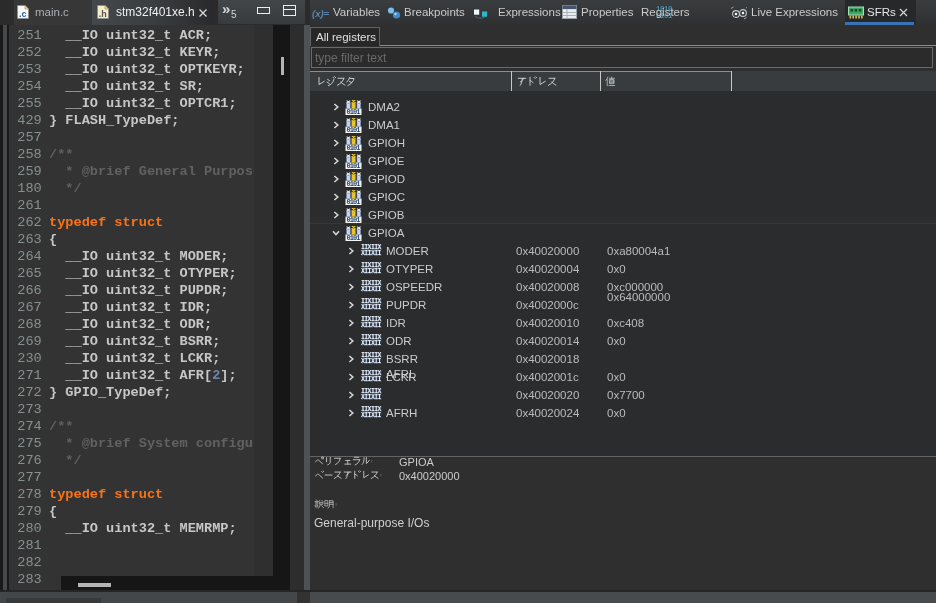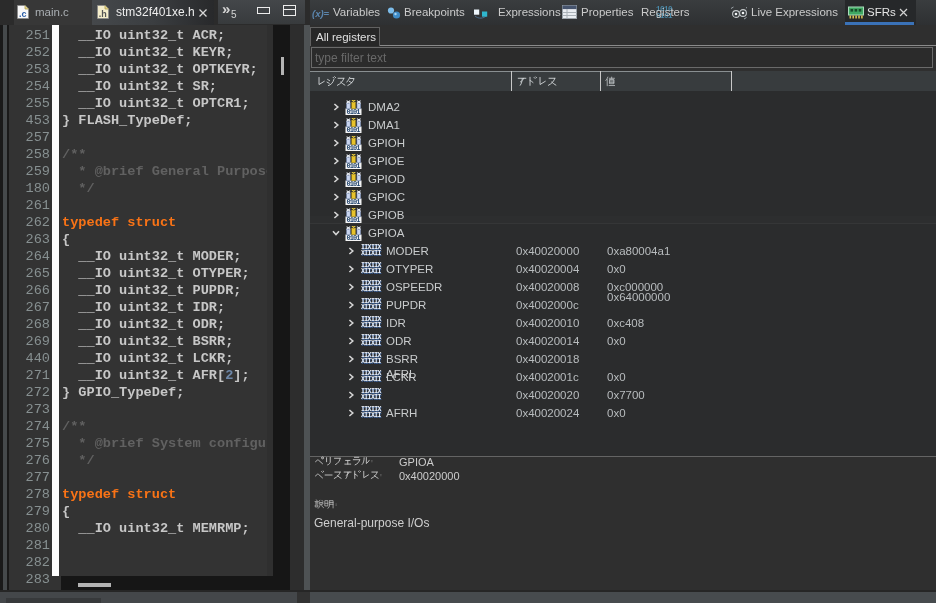--- a/index.html
+++ b/index.html
@@ -1,17 +1,17 @@
 <!DOCTYPE html>
 <html><head><meta charset="utf-8"><style>
 *{margin:0;padding:0;box-sizing:border-box}
 html,body{width:936px;height:603px;overflow:hidden;background:#2f2f2f;font-family:"Liberation Sans",sans-serif}
 .abs{position:absolute}
 .vt{position:absolute;top:6px;font-size:11.5px;color:#cbcbcb}
-.ln{height:17px;font:13.6px "Liberation Mono",monospace;color:#879091;text-align:right}
+.ln{height:17px;font:13.6px "Liberation Mono",monospace;color:#879091;text-align:center}
 .cl{height:17px;font:bold 13.6px "Liberation Mono",monospace;white-space:pre}
 .cl .d{color:#c7c7c7} .cl .k{color:#f97316} .cl .c{color:#616161} .cl .n{color:#6d87a8}
 .trow{position:absolute;font-size:11.5px;color:#c9cccd;height:18px;line-height:18px}
 .trow.dim{color:#b8bcbe}
 </style></head><body>
 
 <div class="abs" style="left:0;top:0;width:310px;height:25px;background:#2b2b2b"></div>
 <div class="abs" style="left:14px;top:0;width:78px;height:25px;background:#373737"></div>
 <div class="abs" style="left:92px;top:0;width:122px;height:25px;background:linear-gradient(to right,#45484b 0%,#3b3e41 50%,#28292b 100%)"></div>
 <div class="abs" style="left:218px;top:0;width:87px;height:24px;background:linear-gradient(#44474a,#383b3d)"></div>
@@ -91,51 +91,51 @@
 
 <div class="abs" style="left:0;top:25px;width:9px;height:566px;background:#191919"></div>
 <div class="abs" style="left:3px;top:25px;width:4px;height:566px;background:#45494b"></div>
 <div class="abs" style="left:9px;top:25px;width:52px;height:566px;background:#333333"></div>
 <div class="abs" style="left:9px;top:27.5px;width:41px;height:563px;overflow:hidden">
     <div class="ln">251</div>
     <div class="ln">252</div>
     <div class="ln">253</div>
     <div class="ln">254</div>
     <div class="ln">255</div>
-    <div class="ln">453</div>
+    <div class="ln">429</div>
     <div class="ln">257</div>
     <div class="ln">258</div>
     <div class="ln">259</div>
     <div class="ln">180</div>
     <div class="ln">261</div>
     <div class="ln">262</div>
     <div class="ln">263</div>
     <div class="ln">264</div>
     <div class="ln">265</div>
     <div class="ln">266</div>
     <div class="ln">267</div>
     <div class="ln">268</div>
     <div class="ln">269</div>
-    <div class="ln">440</div>
+    <div class="ln">230</div>
     <div class="ln">271</div>
     <div class="ln">272</div>
     <div class="ln">273</div>
     <div class="ln">274</div>
     <div class="ln">275</div>
     <div class="ln">276</div>
     <div class="ln">277</div>
     <div class="ln">278</div>
     <div class="ln">279</div>
     <div class="ln">280</div>
     <div class="ln">281</div>
     <div class="ln">282</div>
     <div class="ln">283</div>
   </div>
 <div class="abs" style="left:52px;top:25px;width:9px;height:551px;background:#ffffff"></div>
-<div class="abs" style="left:59px;top:25px;width:208px;height:551px;background:#333333;overflow:hidden">
+<div class="abs" style="left:46px;top:25px;width:208px;height:551px;background:#333333;overflow:hidden">
     <div style="padding:2.5px 0 0 3px">
       <div class="cl"><span class="d">  __IO uint32_t ACR;</span></div>
       <div class="cl"><span class="d">  __IO uint32_t KEYR;</span></div>
       <div class="cl"><span class="d">  __IO uint32_t OPTKEYR;</span></div>
       <div class="cl"><span class="d">  __IO uint32_t SR;</span></div>
       <div class="cl"><span class="d">  __IO uint32_t OPTCR1;</span></div>
       <div class="cl"><span class="d">} FLASH_TypeDef;</span></div>
       <div class="cl"></div>
       <div class="cl"><span class="c">/**</span></div>
       <div class="cl"><span class="c">  * @brief General Purpose I/O</span></div>

